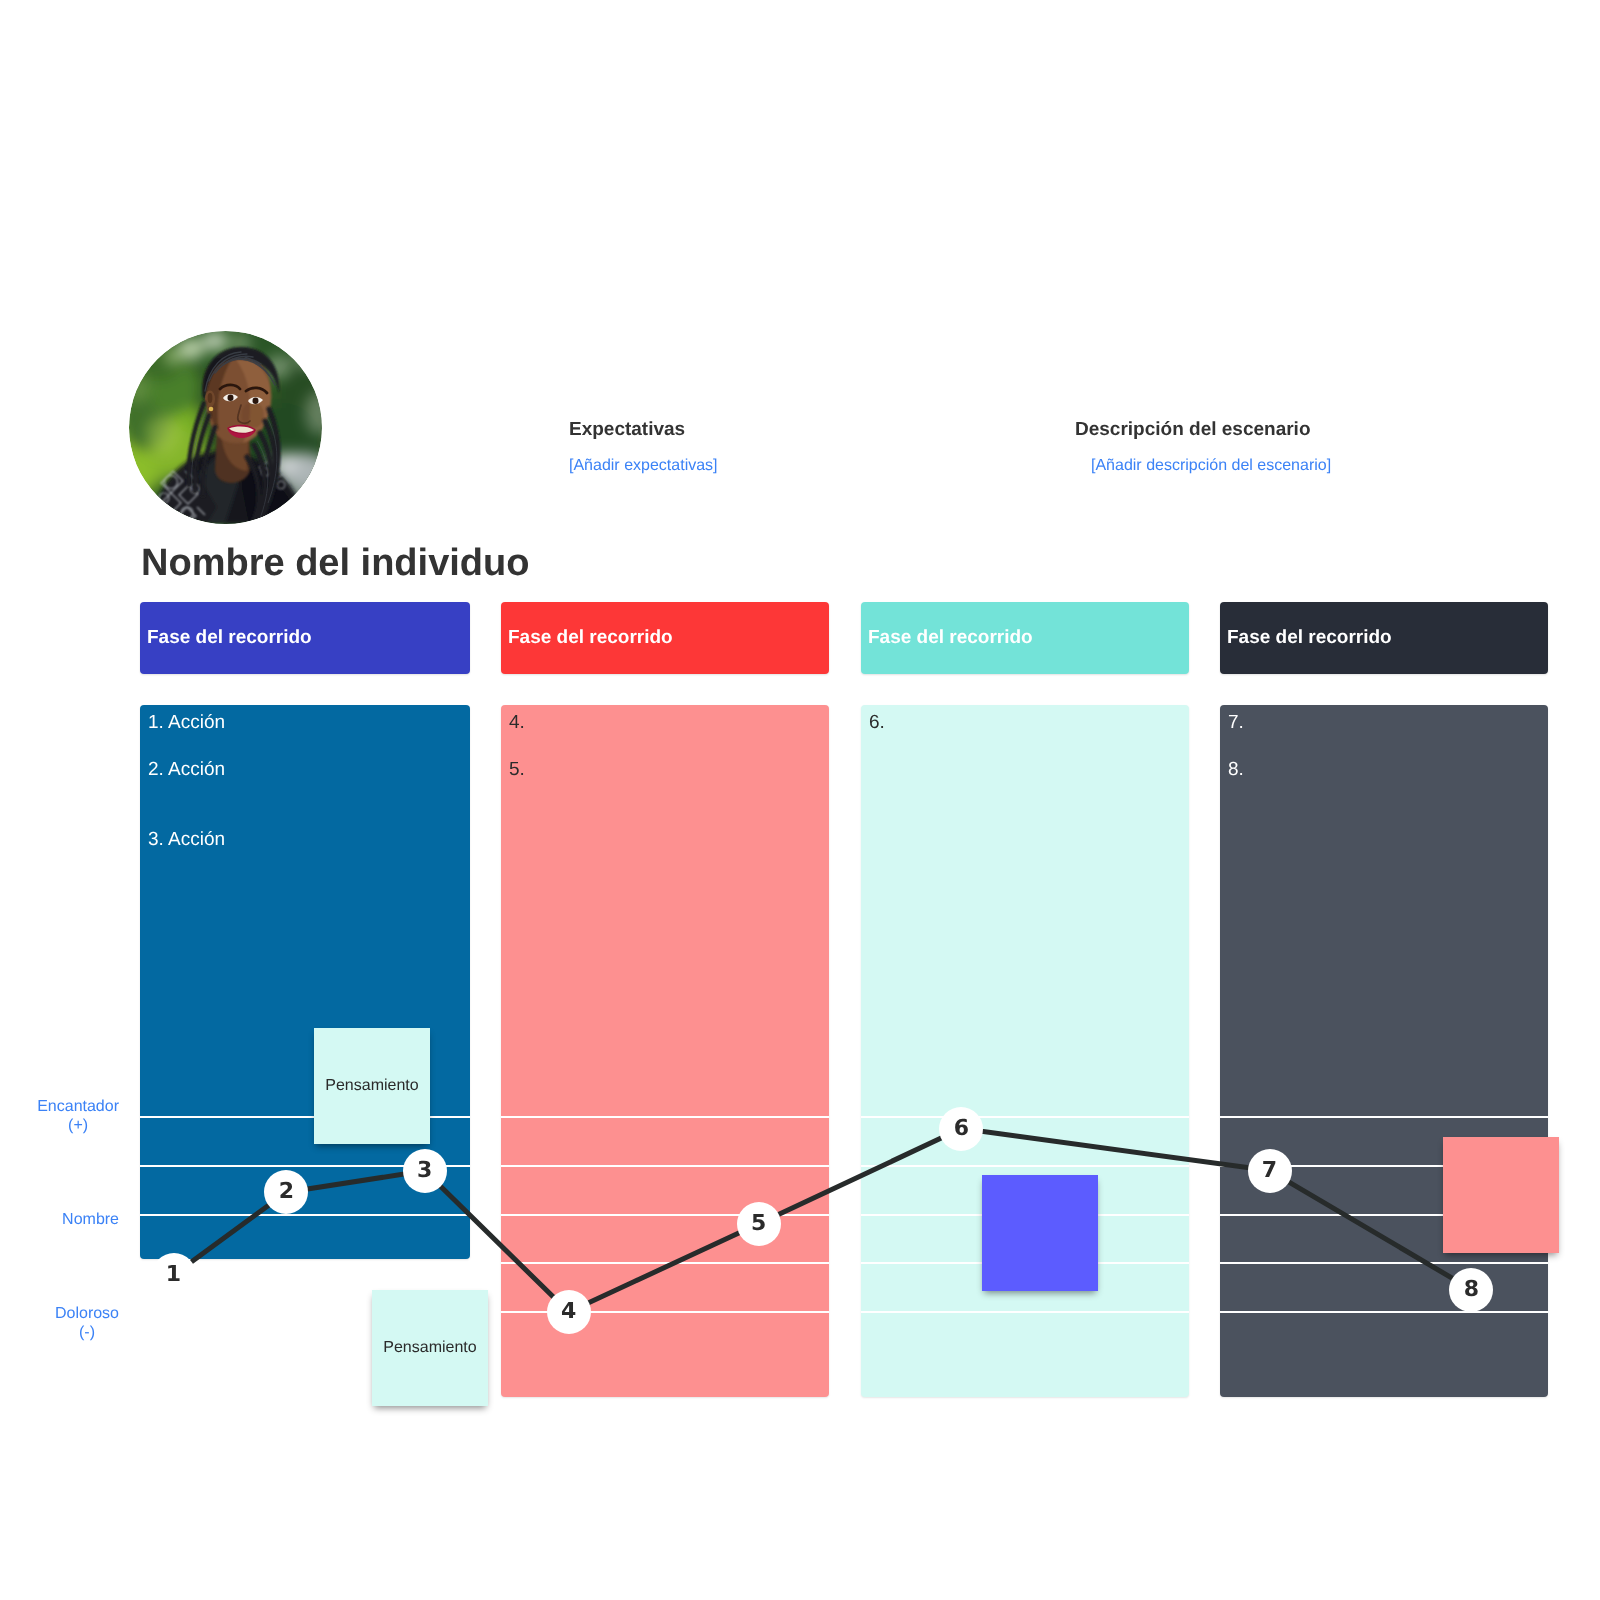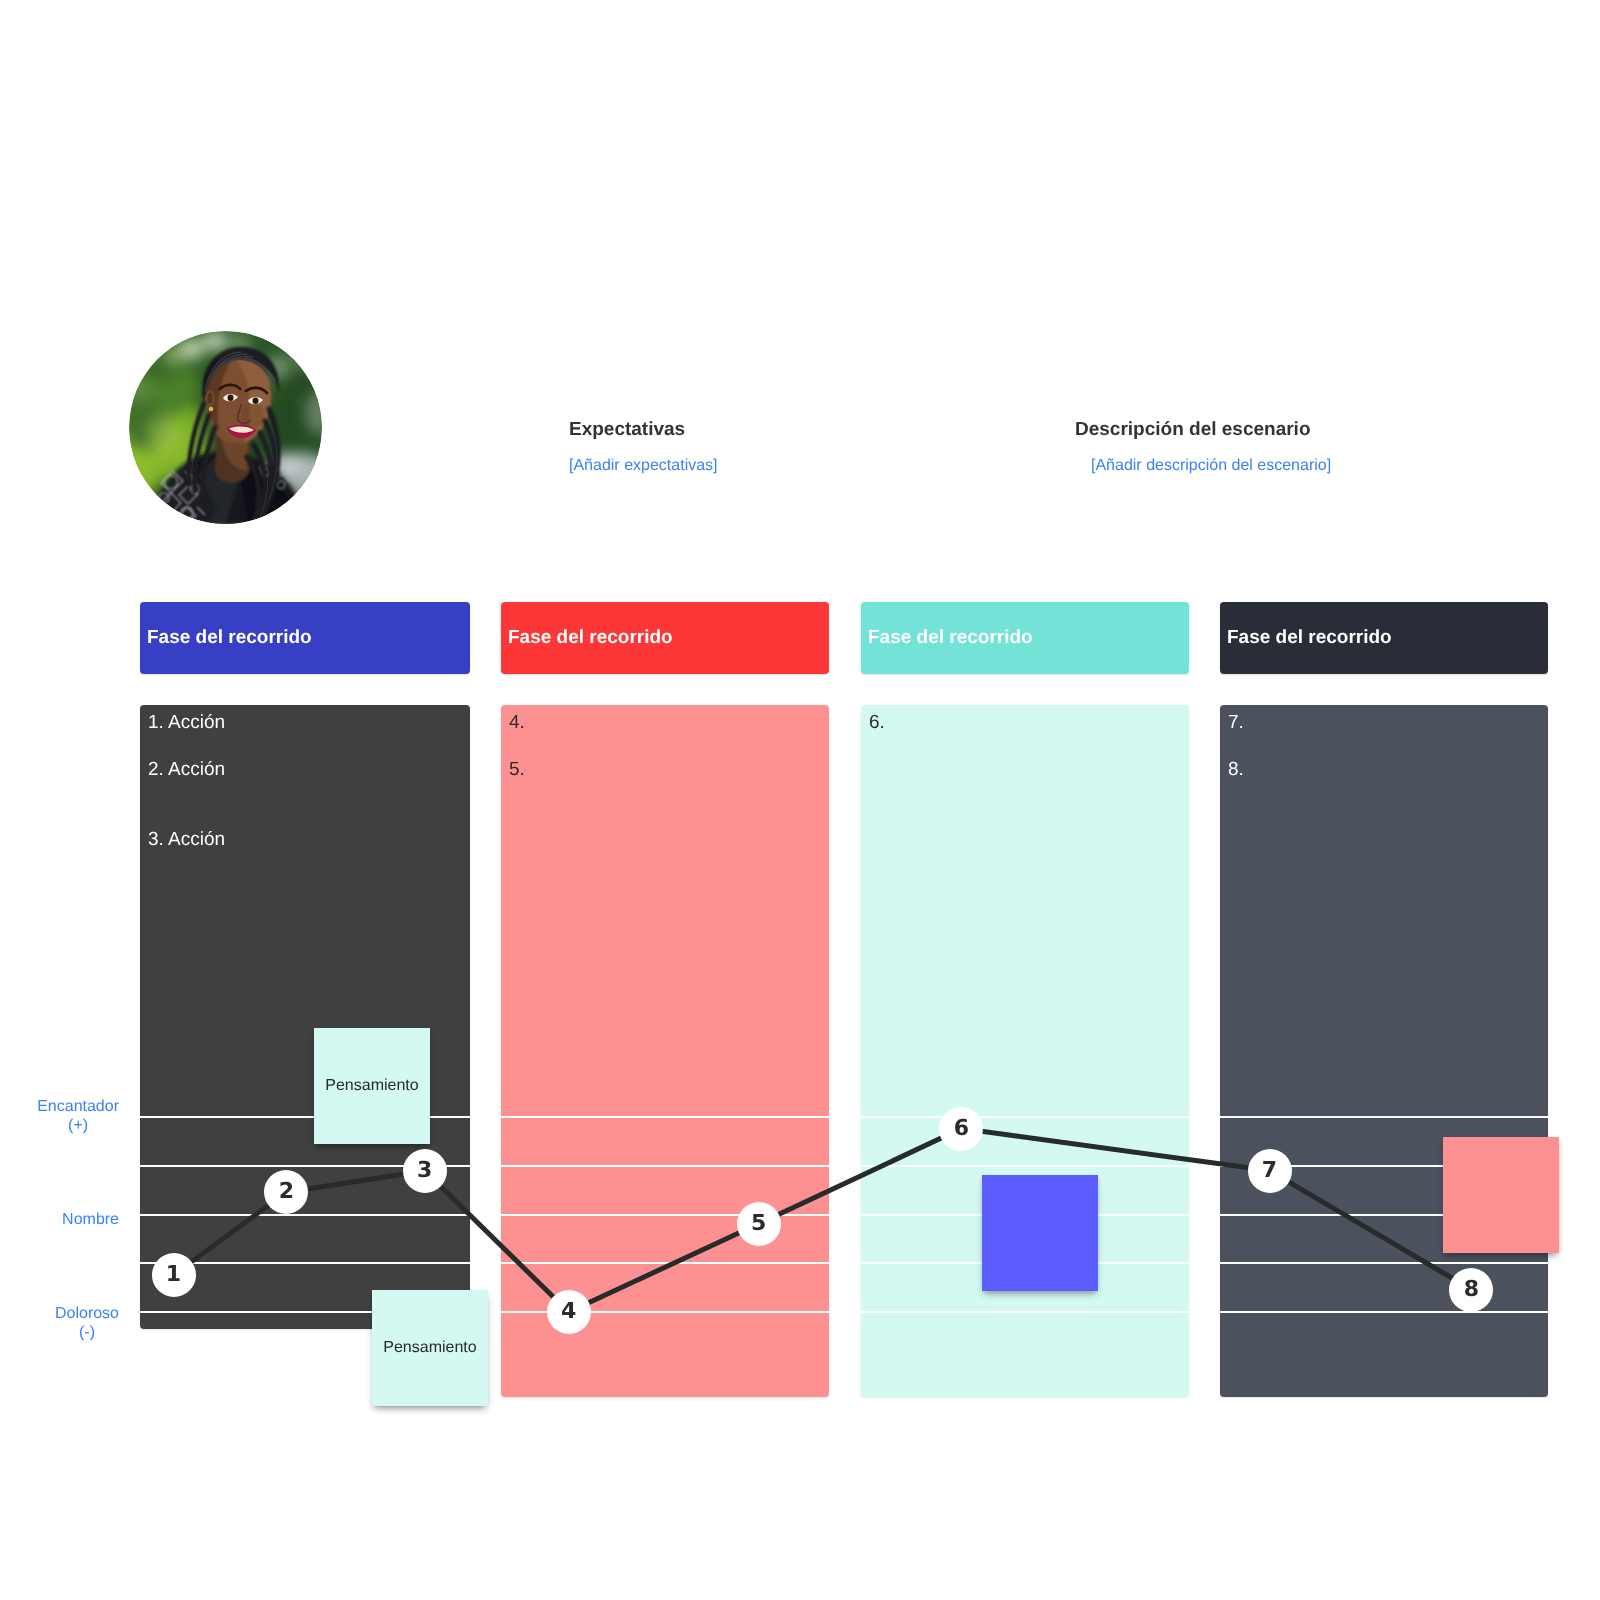--- a/index.html
+++ b/index.html
@@ -200,20 +200,21 @@
         <g filter="url(#vsoft)" stroke="#4d545e" stroke-width="1" fill="none" opacity=".45">
           <path d="M138 86 C151 110 151 140 139 172"></path>
           <path d="M128 110 C142 132 142 160 130 190"></path>
           <path d="M78 78 C67 104 61 130 63 156"></path>
         </g>
       </g>
 
     </svg>
   </div>
 
+  <div class="abs" id="person-name">Nombre del individuo</div>
 
   <div class="abs meta-title" style="left:569px;top:419px;">Expectativas</div>
   <div class="abs meta-body" style="left:569px;top:456px;">[Añadir expectativas]</div>
 
   <div class="abs meta-title" style="left:1075px;top:419px;">Descripción del escenario</div>
   <div class="abs meta-body" style="left:1091px;top:456px;">[Añadir descripción del escenario]</div>
 
   <div class="axis-label" style="left:0px;top:1097px;width:119px;">
     <span>
       <span style="display:block">Encantador</span>
@@ -229,21 +230,21 @@
     <span>
       <span style="display:block">Doloroso</span>
       <span style="display:block">(-)</span>
     </span>
   </div>
 
   <div id="cols">
       <div class="abs col-head" style="left: 140px; top: 602px; width: 330px; background: rgb(55, 64, 196);">
         <span class="gaa">Fase del recorrido</span>
       </div>
-      <div class="abs col-body" style="left: 140px; top: 705px; width: 330px; height: 624px; background: #404040; color: rgb(255, 255, 255);">
+      <div class="abs col-body" style="left: 140px; top: 705px; width: 330px; height: 554px; background: #0369a1; color: rgb(255, 255, 255);">
         <div class="act"><span class="gaa" style="display: inline-block;">1. Acción</span></div>
         <div class="act"><span class="gaa" style="display: inline-block;">2. Acción</span></div>
         <div class="act"><span class="gaa" style="display: inline-block; margin-top: 24px;">3. Acción</span></div>
         <div class="grid-line" style="top: 411px;"></div>
         <div class="grid-line" style="top: 460.2px;"></div>
         <div class="grid-line" style="top: 508.7px;"></div>
         <div class="grid-line" style="top: 557.2px;"></div>
         <div class="grid-line" style="top: 606.4px;"></div>
       </div>
       <div class="abs col-head" style="left: 501px; top: 602px; width: 328px; background: rgb(253, 55, 55);">

